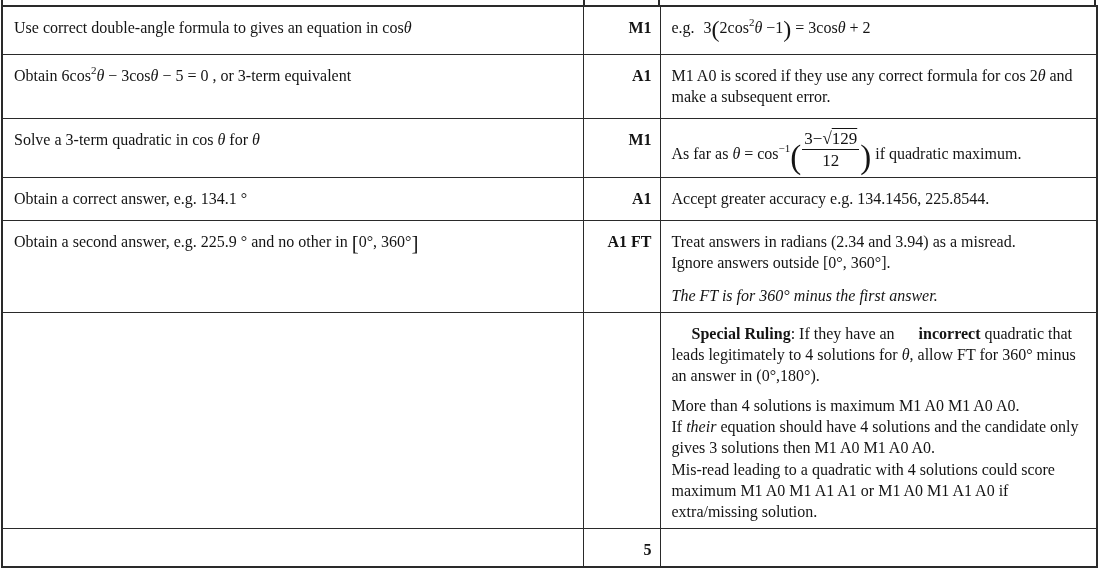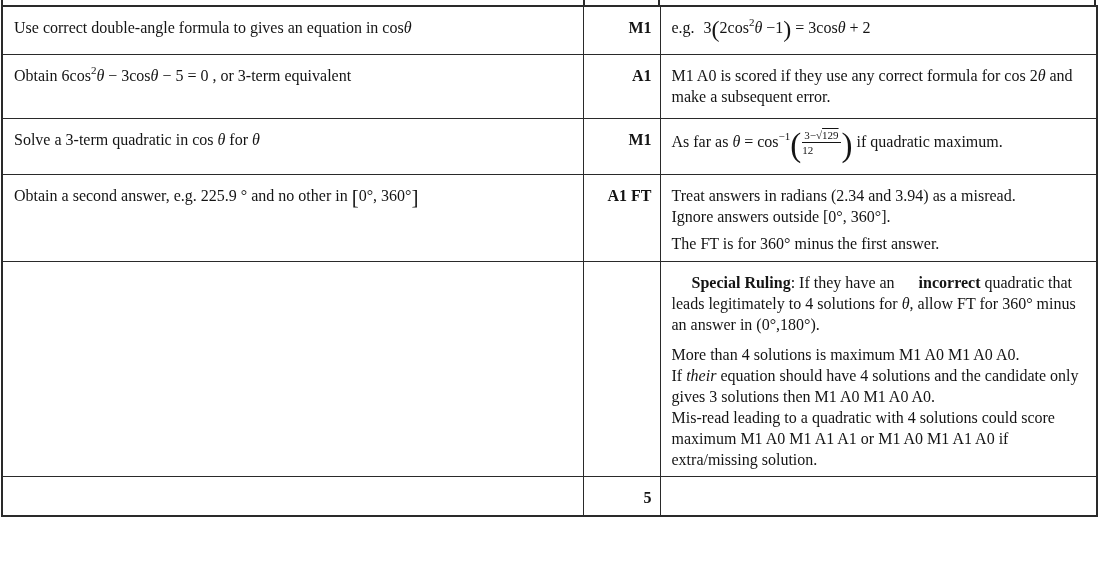--- a/index.html
+++ b/index.html
@@ -43,30 +43,30 @@
 
   
   .th { font-style: italic; }
   .i  { font-style: italic; text-align: right; }
   .b  { font-weight: bold; margin-left: 20px; }
   sup.s { font-size: 11px; line-height: 0; vertical-align: 7px; letter-spacing: 0; }
   .bp  { font-size: 24px; line-height: 0; vertical-align: -4px; font-weight: 400; }
   .bp2 { font-size: 33px; line-height: 0; vertical-align: -9px; font-weight: 400; }
   .bk  { font-size: 21px; line-height: 0; vertical-align: -3px; }
   .frac {
-    display: inline-block; text-align: left;
-    font-size: 11px; line-height: 1.15;
+    display: inline-block; text-align: center;
+    font-size: 17px; line-height: 1.15;
     vertical-align: -8px; margin: 0 1px;
   }
   .frac .num { display: block; border-bottom: 1px solid #141414; padding: 0 2px 1px 2px; }
   .frac .den { display: block; padding-top: 1px; font-family: Liberation Serif, serif; }
   .ol { text-decoration: overline; }
 
   .p0 { margin: 0; }
-  .gap-top { margin-top: 6px; }
+  .gap-top { margin-top: 12px; font-style: italic; }
   .para1 { margin: 0 0 9px 0; }
   .eg-gap { display: inline-block; width: 9px; }
 </style>
 </head>
 <body>
 
 <div class="page">
 
   <div class="stub" style="left:1px"></div>
   <div class="stub" style="left:583px"></div>
@@ -110,20 +110,31 @@
         <span>Solve a 3-term quadratic in </span><span>cos </span><span class="th">θ</span><span>  for </span><span class="th">θ</span>
       </td>
       <td class="c2">
         <span>M1</span>
       </td>
       <td class="c3">
         <span>As far as  </span><span class="th">θ</span><span> = cos</span><sup class="s">−1</sup><span class="bp2">(</span><span class="frac"><span class="num"><span>3−√</span><span class="ol">129</span></span><span class="den">12</span></span><span class="bp2">)</span><span> if quadratic maximum.</span>
       </td>
     </tr>
 
+    <tr style="height:43px">
+      <td class="c1">
+        <span>Obtain a correct answer, e.g. 134.1 °</span>
+      </td>
+      <td class="c2">
+        <span>A1</span>
+      </td>
+      <td class="c3">
+        <span>Accept greater accuracy e.g. 134.1456, 225.8544.</span>
+      </td>
+    </tr>
 
     <tr style="height:87px">
       <td class="c1">
         <span>Obtain a second answer, e.g. 225.9 °  and no other in </span><span class="bk">[</span><span>0°, 360°</span><span class="bk">]</span>
       </td>
       <td class="c2">
         <span>A1 FT</span>
       </td>
       <td class="c3">
         <p class="p0">Treat answers in radians  (2.34 and 3.94) as a misread.</p>

